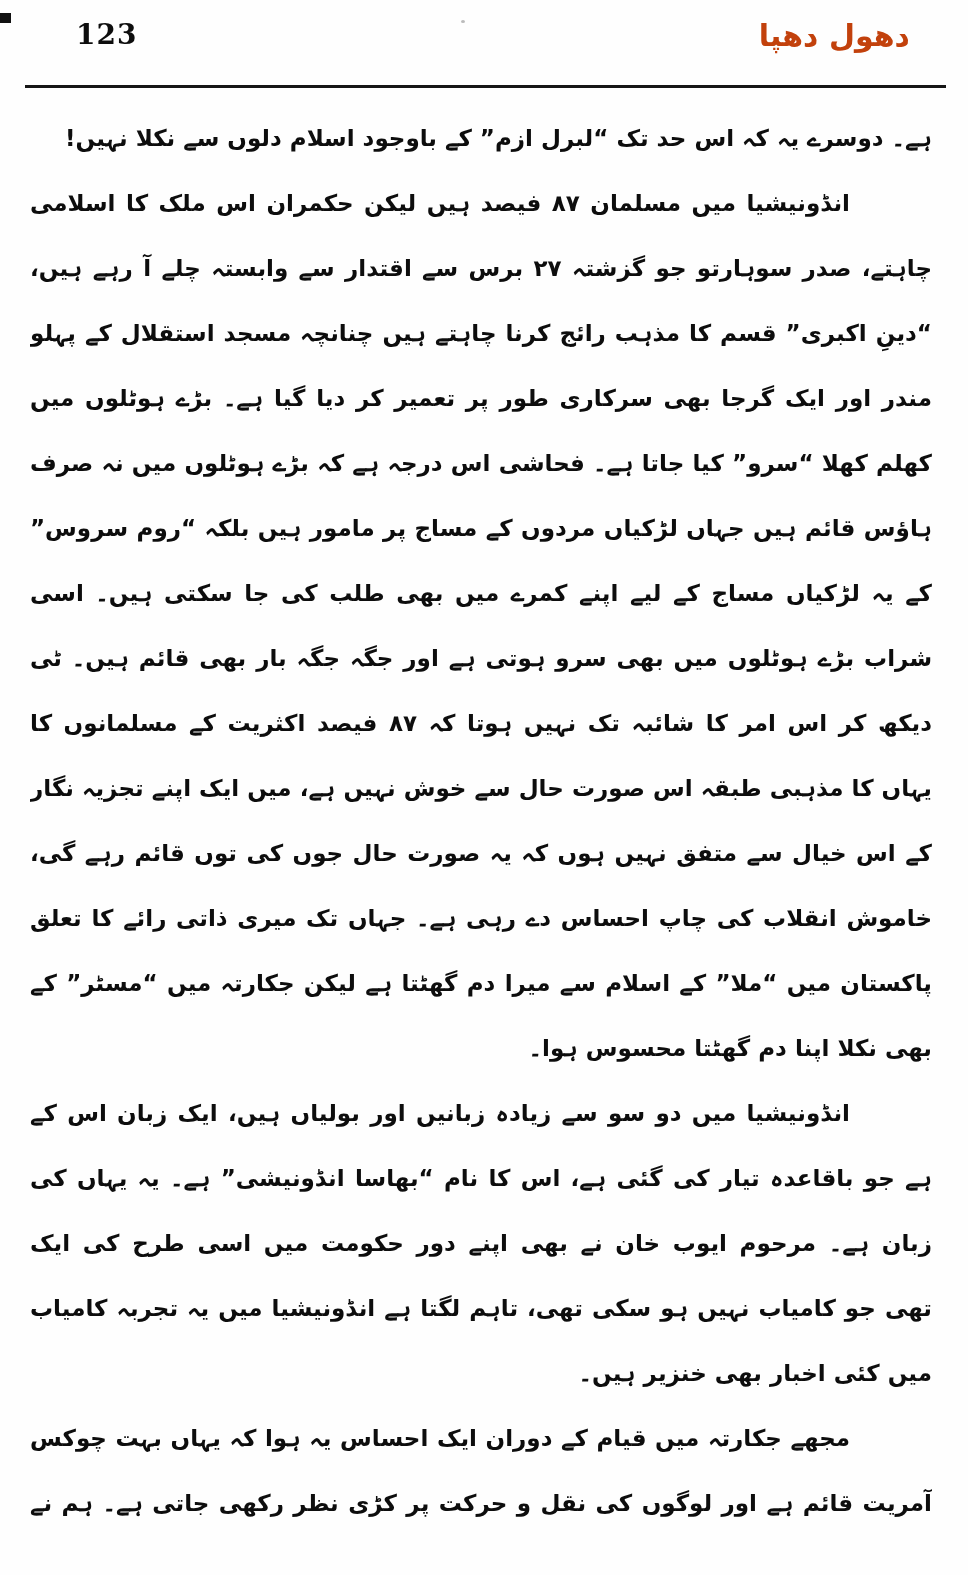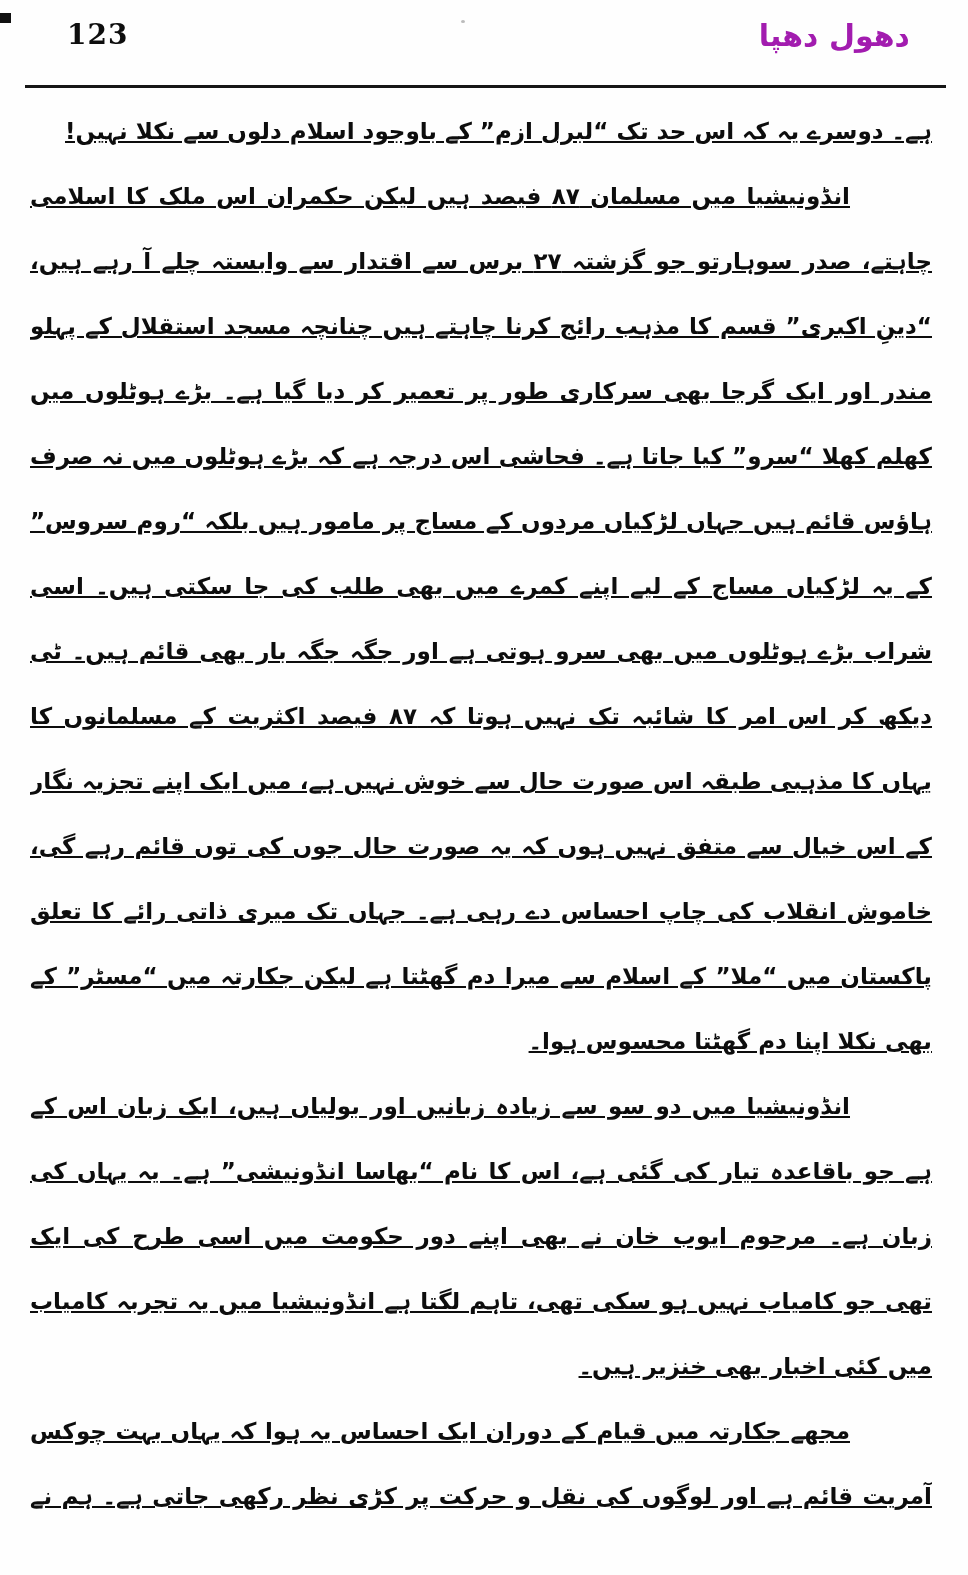--- a/index.html
+++ b/index.html
@@ -29,51 +29,50 @@
     position: absolute;
     left: 461px;
     top: 20px;
     width: 4px;
     height: 3px;
     background: #bbb;
     border-radius: 50%;
   }
   .page-number {
     position: absolute;
-    left: 67px;
+    left: 76px;
     top: 18px;
     font-family: "DejaVu Serif", serif;
     font-weight: bold;
     font-size: 28px;
     letter-spacing: 1px;
     color: #0d0d0d;
   }
   .running-title {
     position: absolute;
     right: 58px;
     top: 18px;
     direction: rtl;
     font-weight: bold;
     font-size: 30px;
-    color: #a21caf;
+    color: #c2410c;
   }
   .header-rule {
     position: absolute;
     left: 25px;
     right: 22px;
     top: 85px;
     height: 3px;
     background: #161616;
   }
   .body-text {
     position: absolute;
-    top: 99px;
+    top: 106px;
     left: 30px;
     right: 36px;
-    text-decoration: underline;
   }
   .line {
     direction: rtl;
     unicode-bidi: embed;
     height: 65px;
     line-height: 65px;
     font-size: 23px;
     font-weight: bold;
     white-space: normal;
     overflow: hidden;

